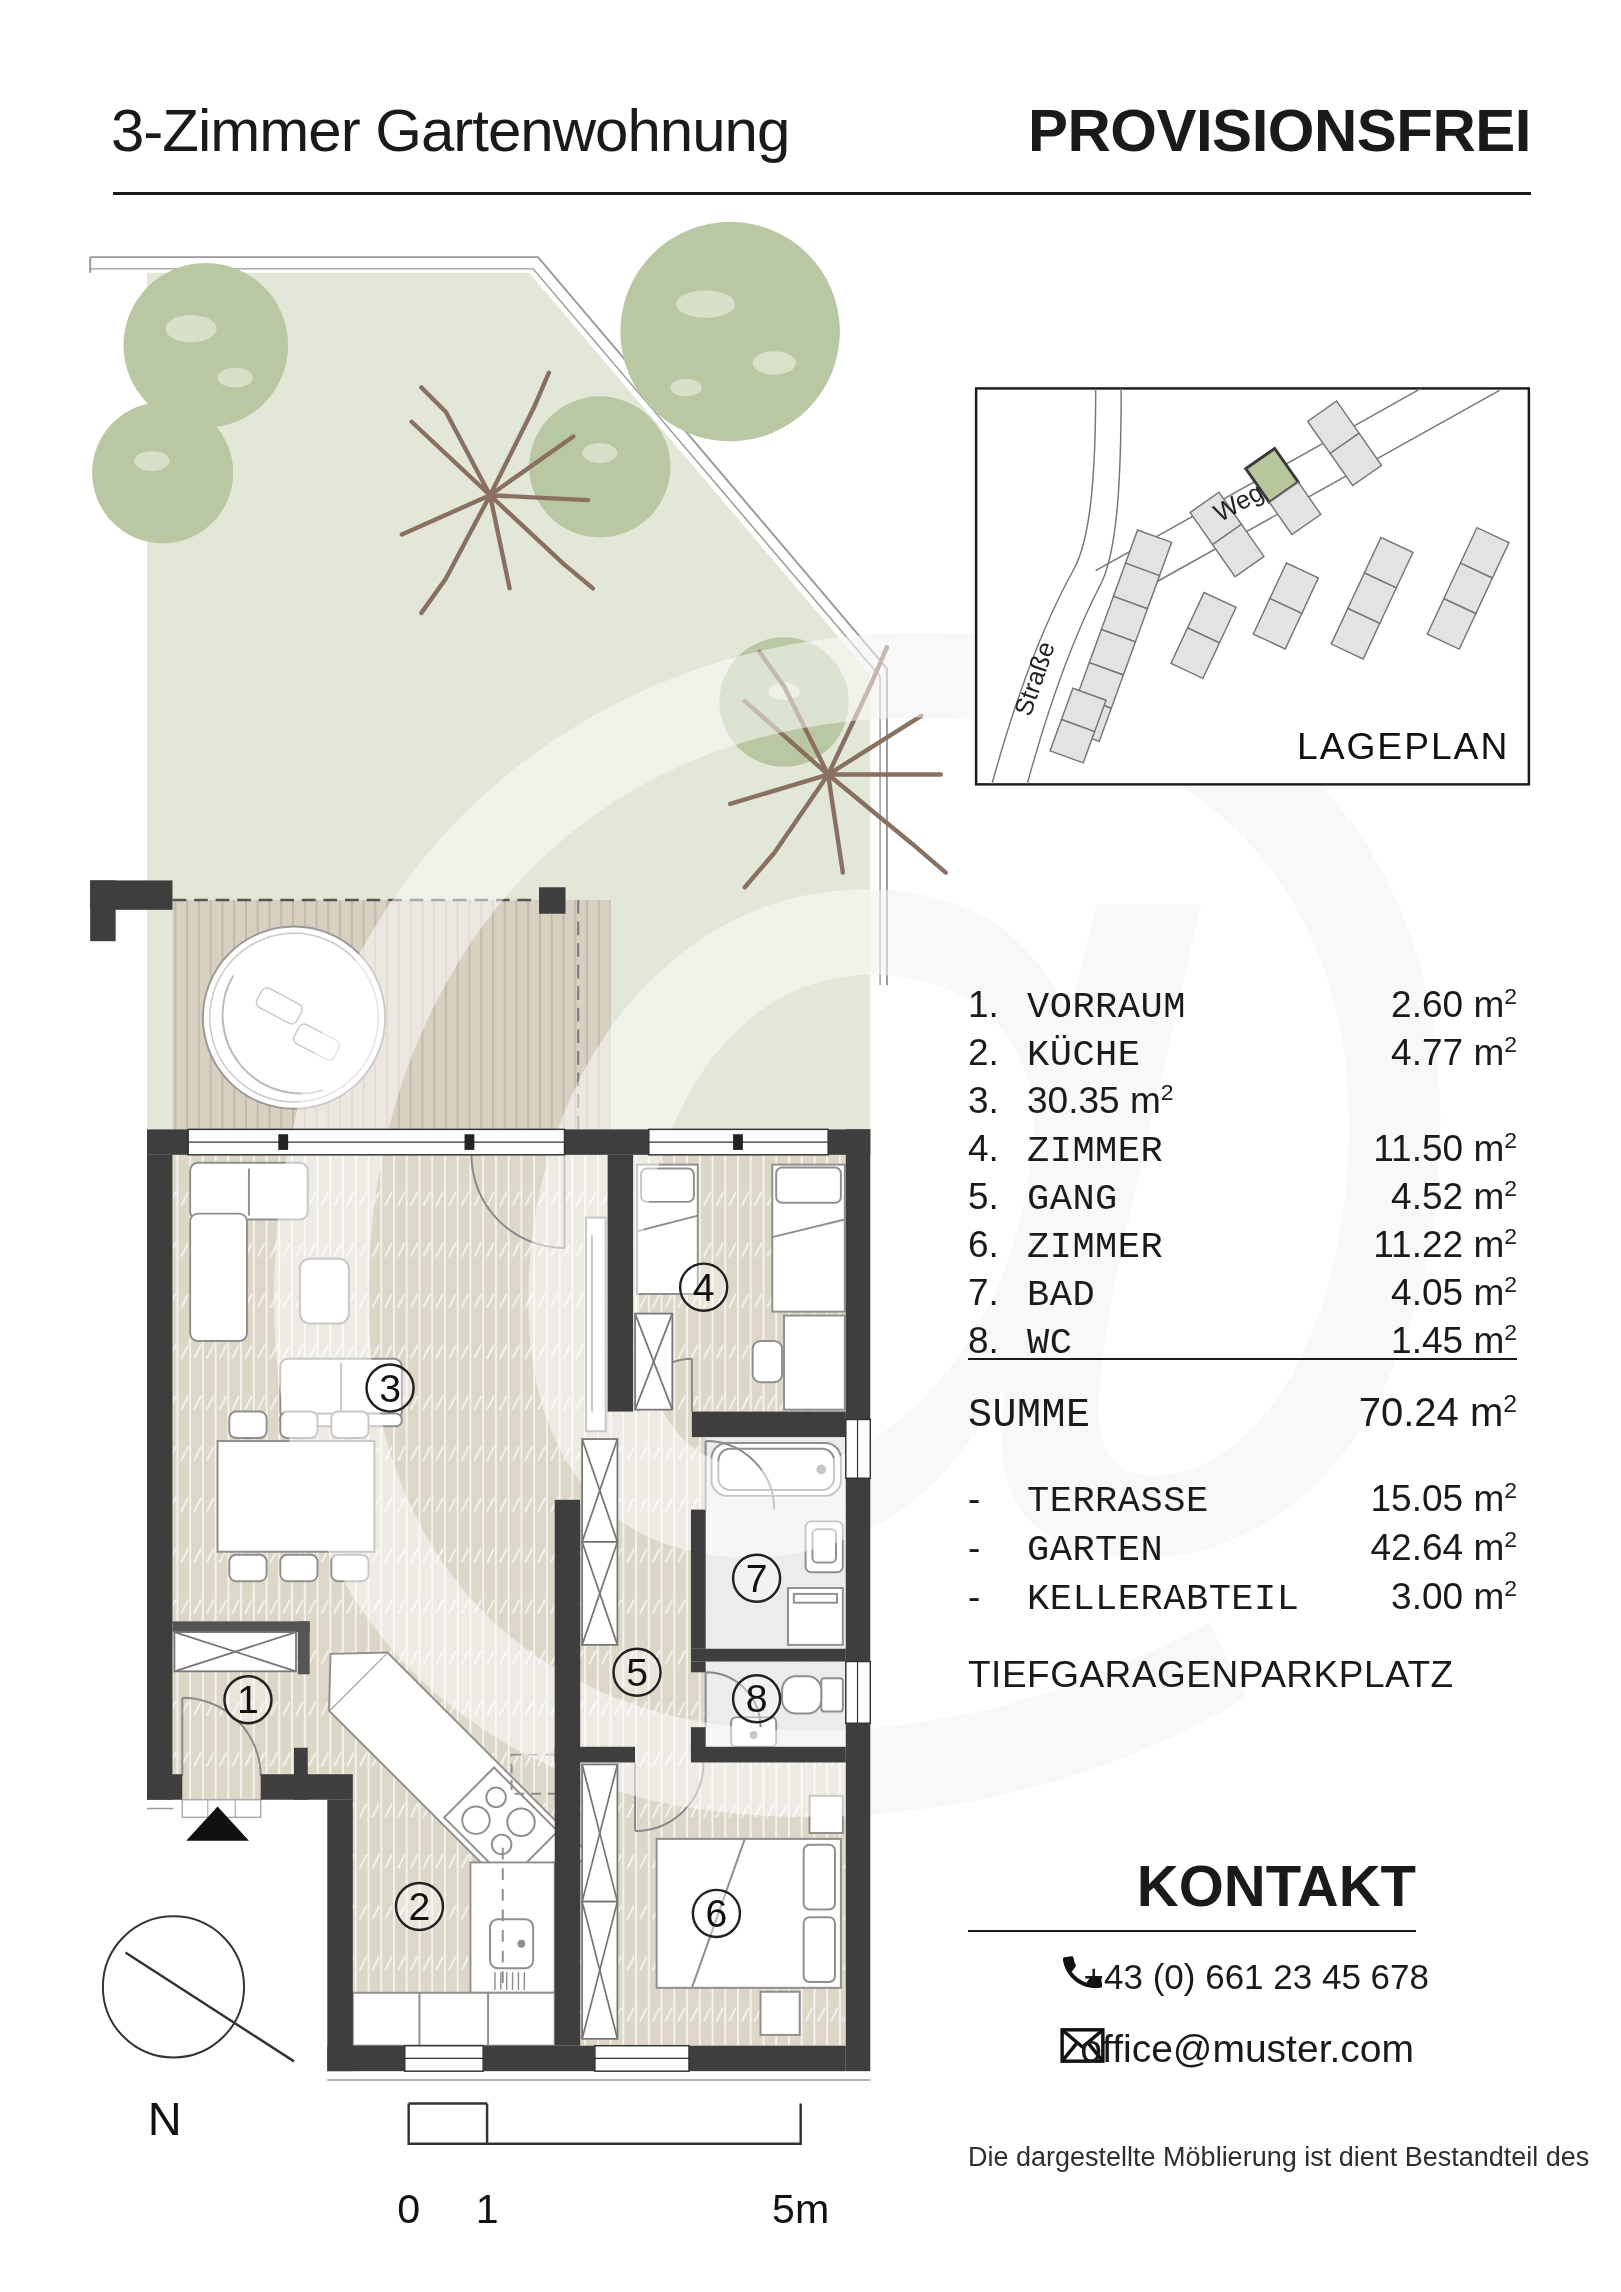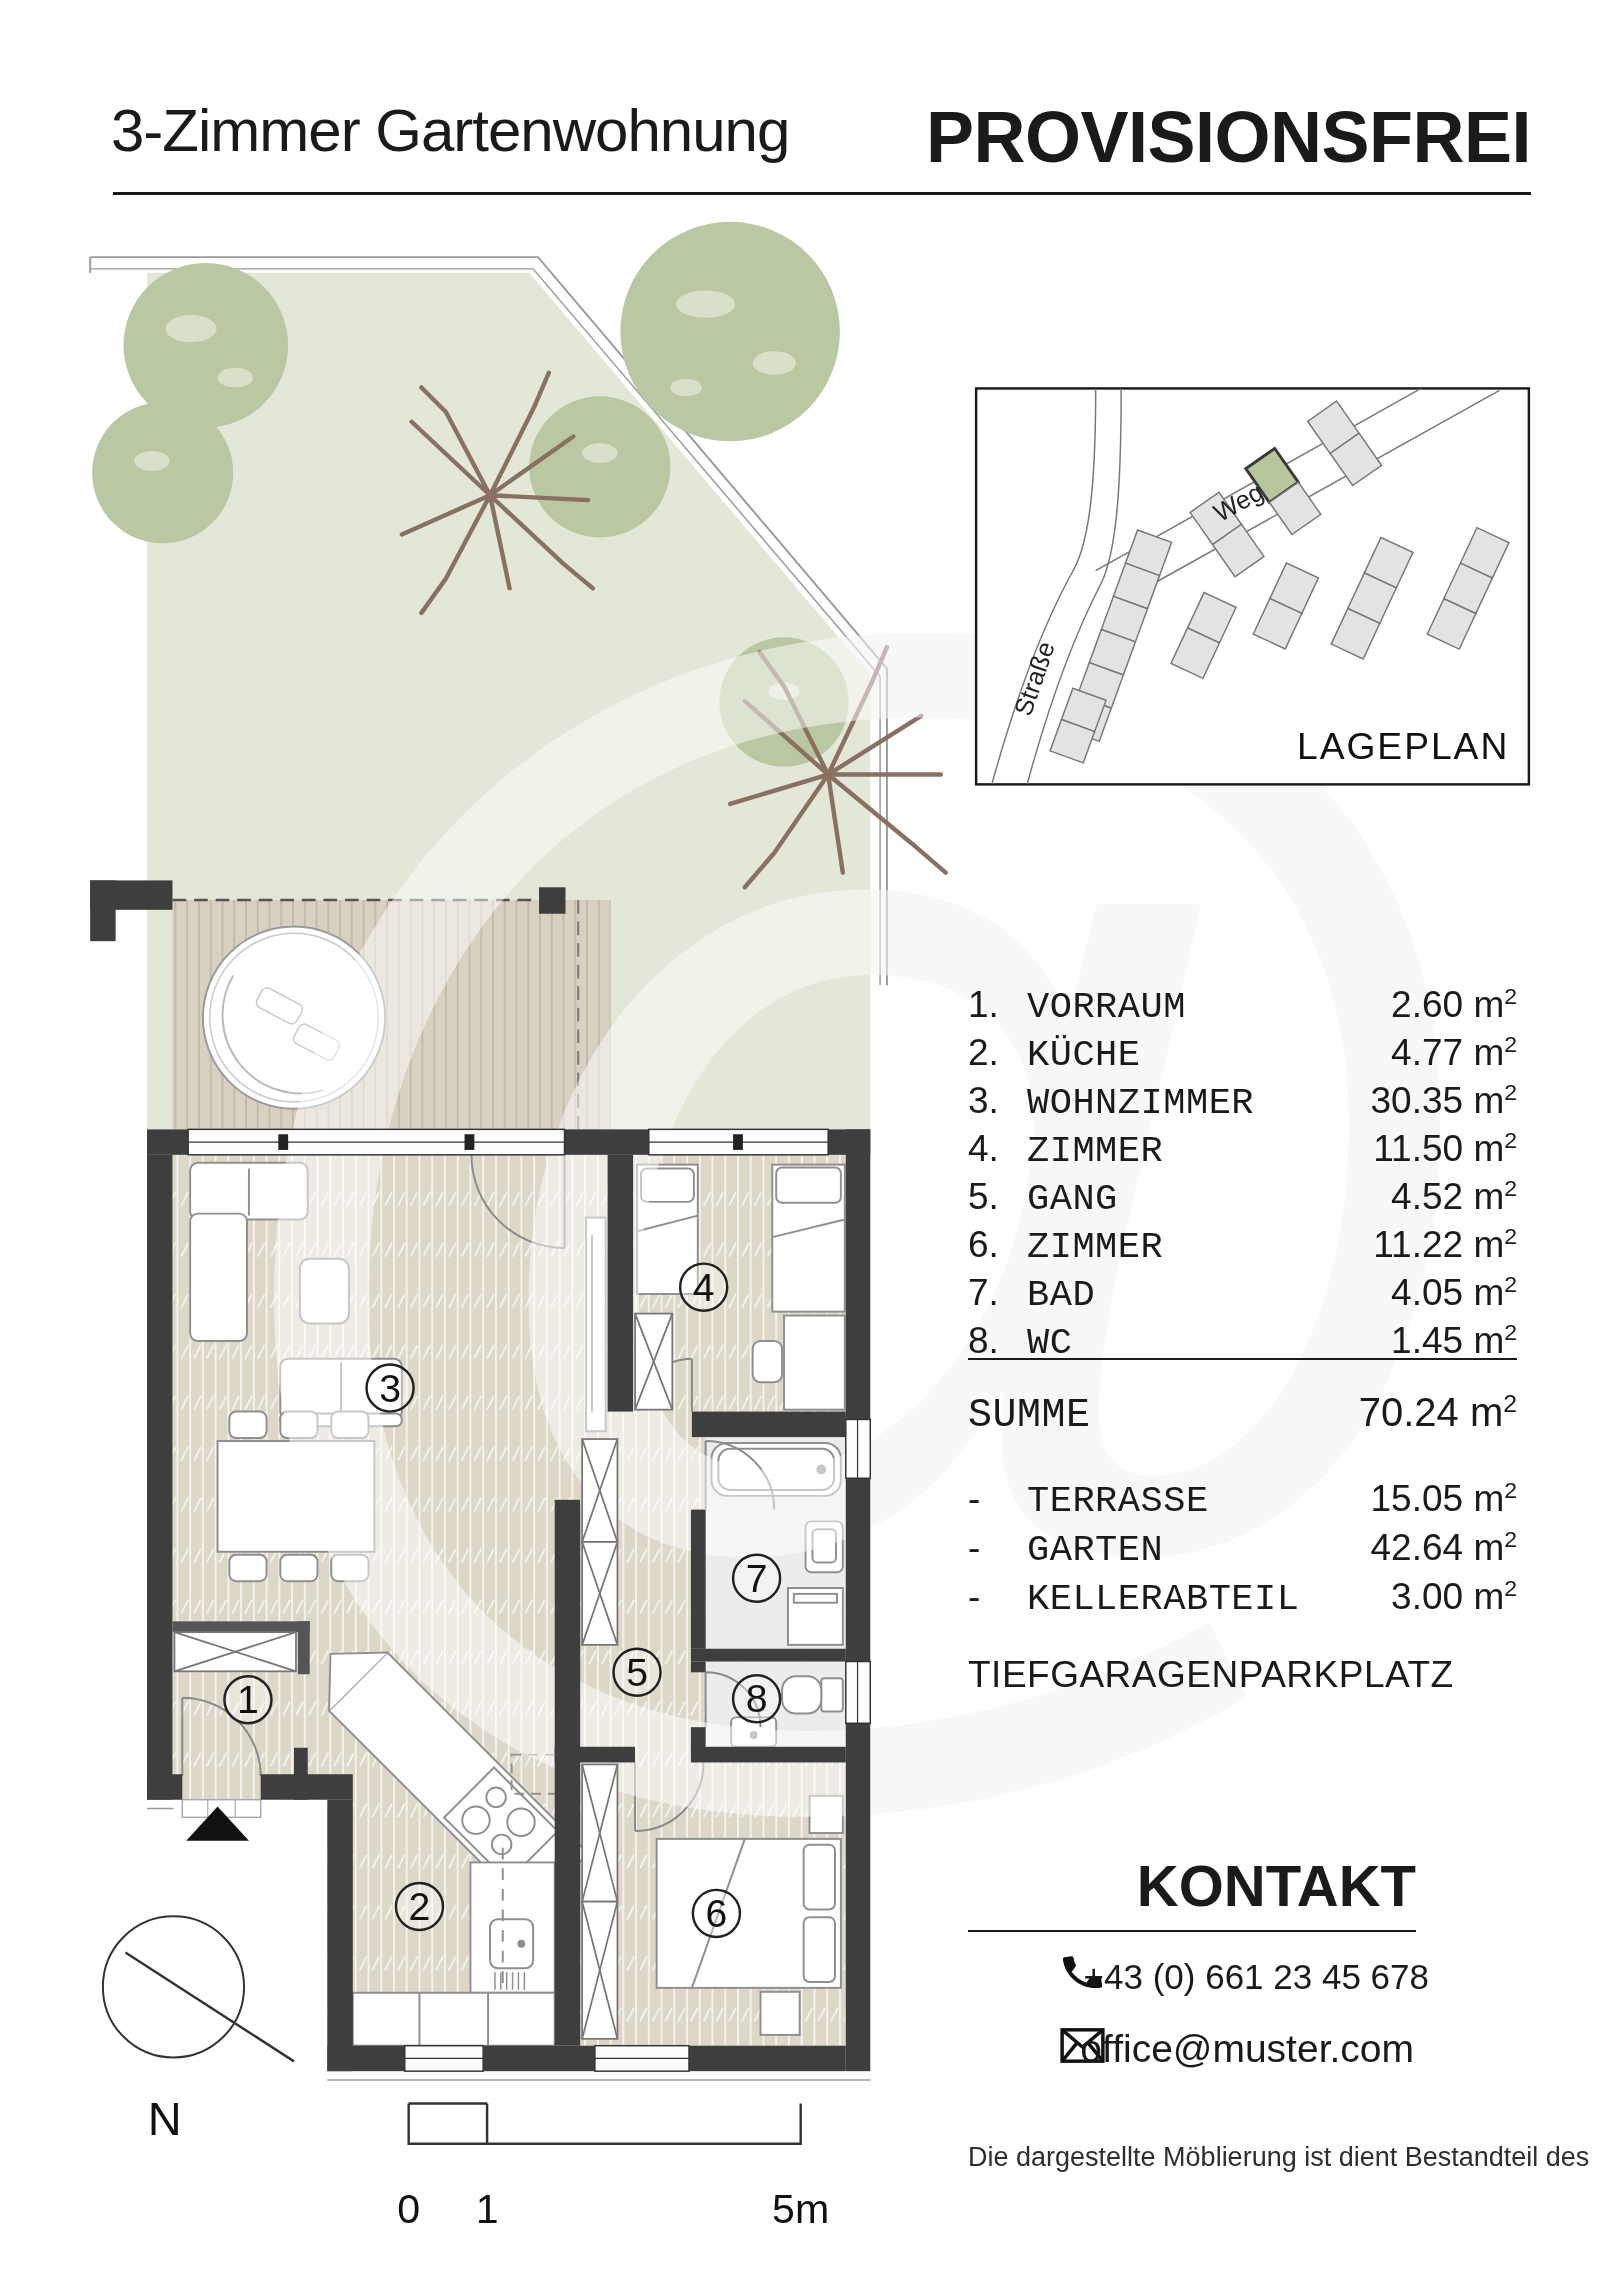--- a/index.html
+++ b/index.html
@@ -1,21 +1,21 @@
 <!DOCTYPE html>
 <html><head>
 <meta charset="utf-8">
 <style>
   html,body{margin:0;padding:0;background:#888;}
   .page{position:relative;width:1621px;height:2293px;background:#ffffff;overflow:hidden;
         font-family:"Liberation Sans",sans-serif;color:#1a1a1a;margin:0 auto;}
   .abs{position:absolute;}
   
   .title{left:111px;top:96px;font-size:60px;font-weight:400;letter-spacing:-1px;white-space:nowrap;}
-  .badge{right:90px;top:96px;font-size:72px;font-weight:700;letter-spacing:-0.5px;white-space:nowrap;}
+  .badge{right:90px;top:96px;font-size:60px;font-weight:700;letter-spacing:-0.5px;white-space:nowrap;}
   .hrule{left:113px;top:192px;width:1418px;height:2.9px;background:#1a1a1a;}
   
   .roomlist{left:968px;top:972px;width:549px;}
   .row{display:flex;align-items:baseline;font-size:37px;height:48px;line-height:48px;}
   .row .no{width:59px;}
   .row .dash{width:59px;}
   .row .nm{flex:1;letter-spacing:0.5px;font-family:Liberation Mono, monospace;}
   .row .val{white-space:nowrap;}
   sup{font-size:62%;}
   .divline{left:968px;top:1358px;width:549px;height:2px;background:#1a1a1a;}
@@ -382,21 +382,20 @@
         <span class="nm">VORRAUM</span>
         <span class="val"><span>2.60</span>&nbsp;<span>m</span><sup>2</sup></span>
       </div>
     <div class="row">
         <span class="no">2.</span>
         <span class="nm">KÜCHE</span>
         <span class="val"><span>4.77</span>&nbsp;<span>m</span><sup>2</sup></span>
       </div>
     <div class="row">
         <span class="no">3.</span>
-        <span class="nm">WOHNZIMMER</span>
         <span class="val"><span>30.35</span>&nbsp;<span>m</span><sup>2</sup></span>
       </div>
     <div class="row">
         <span class="no">4.</span>
         <span class="nm">ZIMMER</span>
         <span class="val"><span>11.50</span>&nbsp;<span>m</span><sup>2</sup></span>
       </div>
     <div class="row">
         <span class="no">5.</span>
         <span class="nm">GANG</span>

